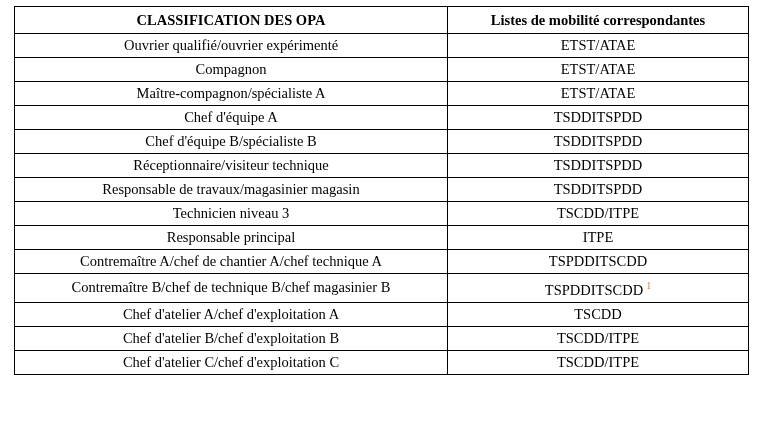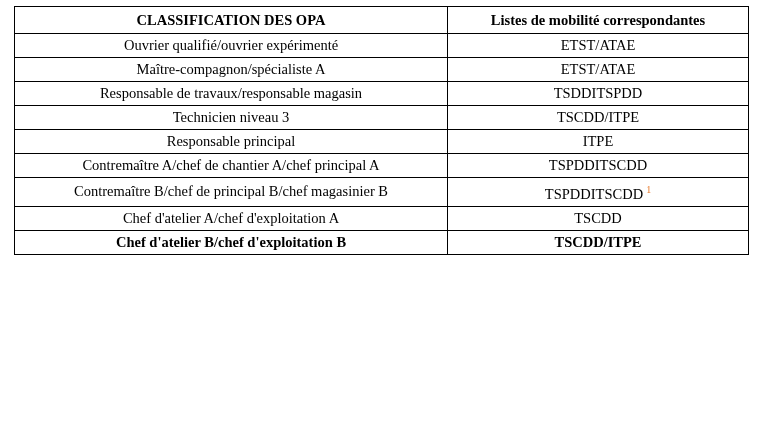--- a/index.html
+++ b/index.html
@@ -43,21 +43,21 @@
   table.opa-table thead th {
     font-weight: bold;
     font-size: 14.5px;
     height: 26px;
     line-height: 26px;
   }
   table.opa-table tbody td {
     font-weight: normal;
   }
   table.opa-table tbody tr.bold-row td {
-    font-weight: bold;
+    font-weight: normal;
   }
   .footnote-ref {
     color: #e8792a;
     font-size: 10px;
     vertical-align: super;
     margin-left: 3px;
     font-weight: normal;
   }
   .cell-inner {
     display: inline-block;
@@ -77,46 +77,66 @@
         <th>CLASSIFICATION DES OPA</th>
         <th>Listes de mobilité correspondantes</th>
       </tr>
     </thead>
     <tbody id="table-body">
         <tr>
           <td>Ouvrier qualifié/ouvrier expérimenté</td>
           <td><span class="cell-inner">ETST/ATAE</span></td>
         </tr>
         <tr>
+          <td>Compagnon</td>
+          <td><span class="cell-inner">ETST/ATAE</span></td>
+        </tr>
+        <tr>
           <td>Maître-compagnon/spécialiste A</td>
           <td><span class="cell-inner">ETST/ATAE</span></td>
         </tr>
         <tr>
-          <td>Responsable de travaux/responsable magasin</td>
+          <td>Chef d'équipe A</td>
+          <td><span class="cell-inner">TSDDITSPDD</span></td>
+        </tr>
+        <tr>
+          <td>Chef d'équipe B/spécialiste B</td>
+          <td><span class="cell-inner">TSDDITSPDD</span></td>
+        </tr>
+        <tr>
+          <td>Réceptionnaire/visiteur technique</td>
+          <td><span class="cell-inner">TSDDITSPDD</span></td>
+        </tr>
+        <tr>
+          <td>Responsable de travaux/magasinier magasin</td>
           <td><span class="cell-inner">TSDDITSPDD</span></td>
         </tr>
         <tr>
           <td>Technicien niveau 3</td>
           <td><span class="cell-inner">TSCDD/ITPE</span></td>
         </tr>
         <tr>
           <td>Responsable principal</td>
           <td><span class="cell-inner">ITPE</span></td>
         </tr>
         <tr>
-          <td>Contremaître A/chef de chantier A/chef principal A</td>
+          <td>Contremaître A/chef de chantier A/chef technique A</td>
           <td><span class="cell-inner">TSPDDITSCDD</span></td>
         </tr>
         <tr>
-          <td>Contremaître B/chef de principal B/chef magasinier B</td>
+          <td>Contremaître B/chef de technique B/chef magasinier B</td>
           <td><span class="cell-inner">TSPDDITSCDD</span><span class="footnote-ref">1</span></td>
         </tr>
         <tr>
           <td>Chef d'atelier A/chef d'exploitation A</td>
           <td><span class="cell-inner">TSCDD</span></td>
         </tr>
         <tr class="bold-row">
           <td>Chef d'atelier B/chef d'exploitation B</td>
           <td><span class="cell-inner">TSCDD/ITPE</span></td>
         </tr>
+        <tr class="bold-row">
+          <td>Chef d'atelier C/chef d'exploitation C</td>
+          <td><span class="cell-inner">TSCDD/ITPE</span></td>
+        </tr>
       </tbody>
   </table>
 </div>
 
 </body></html>

